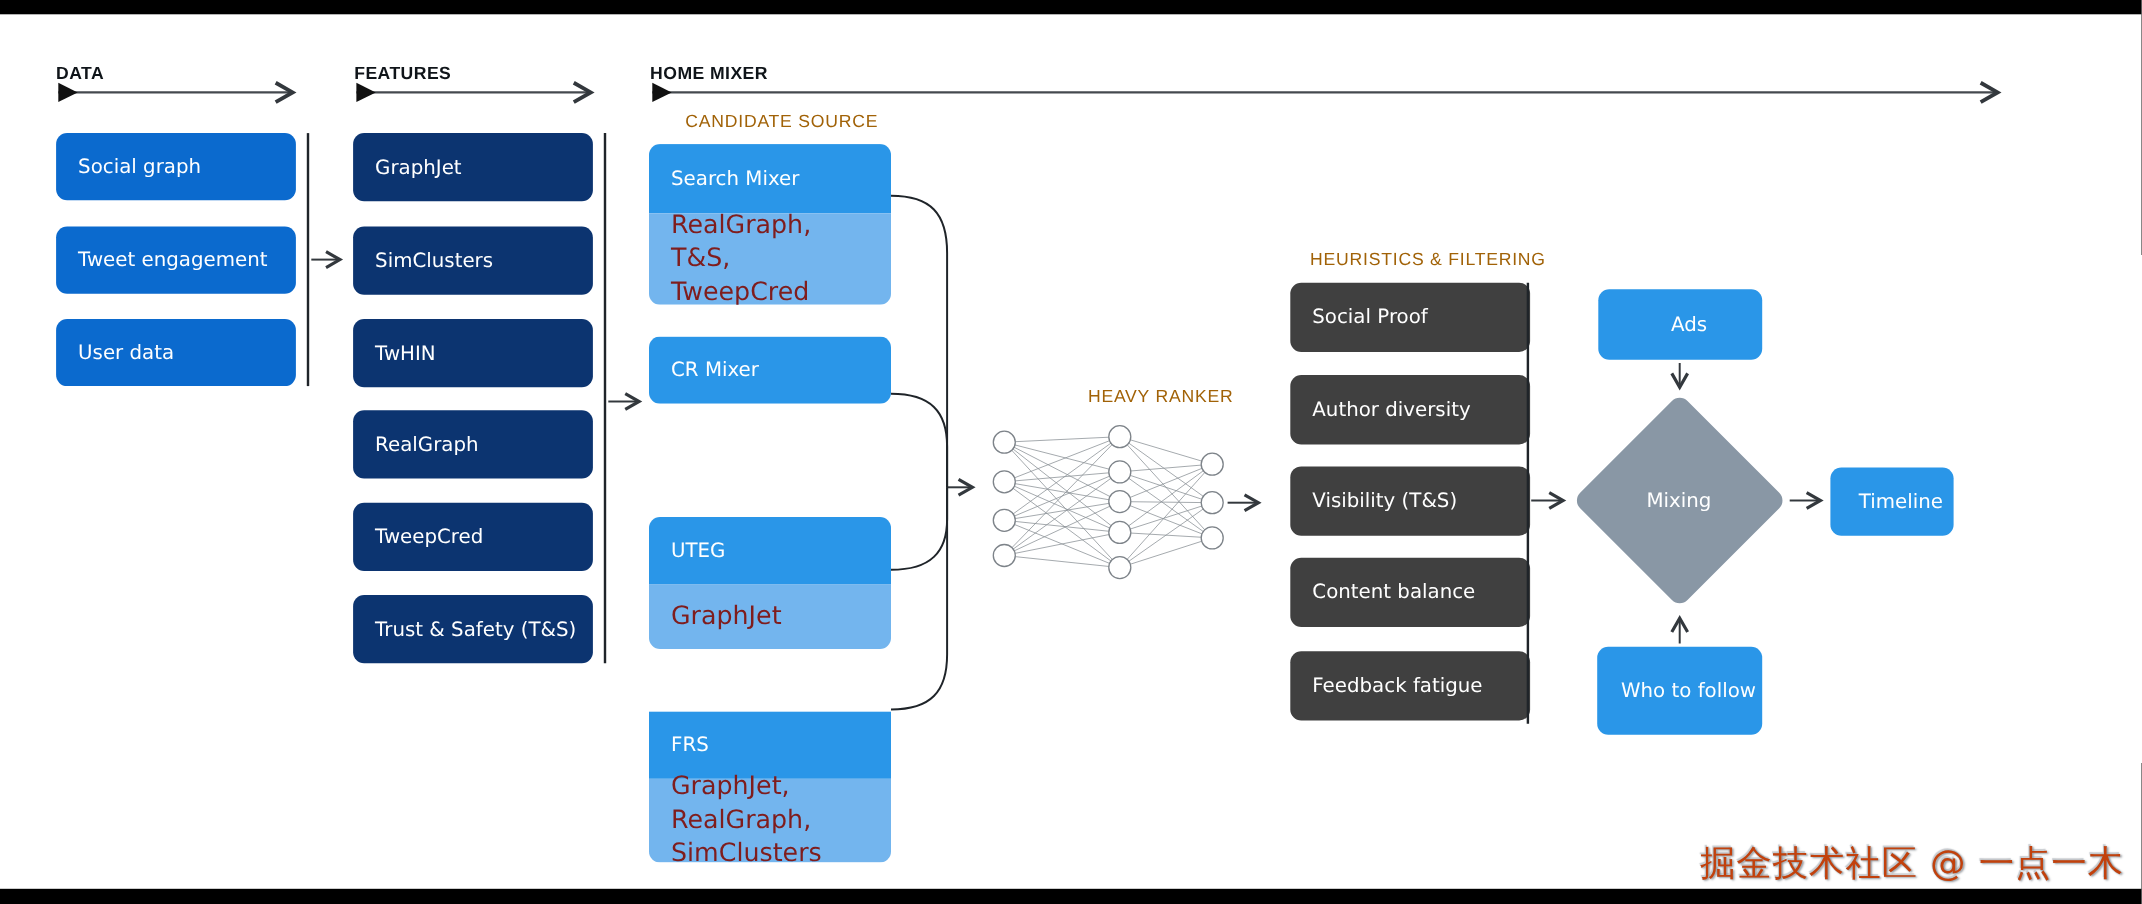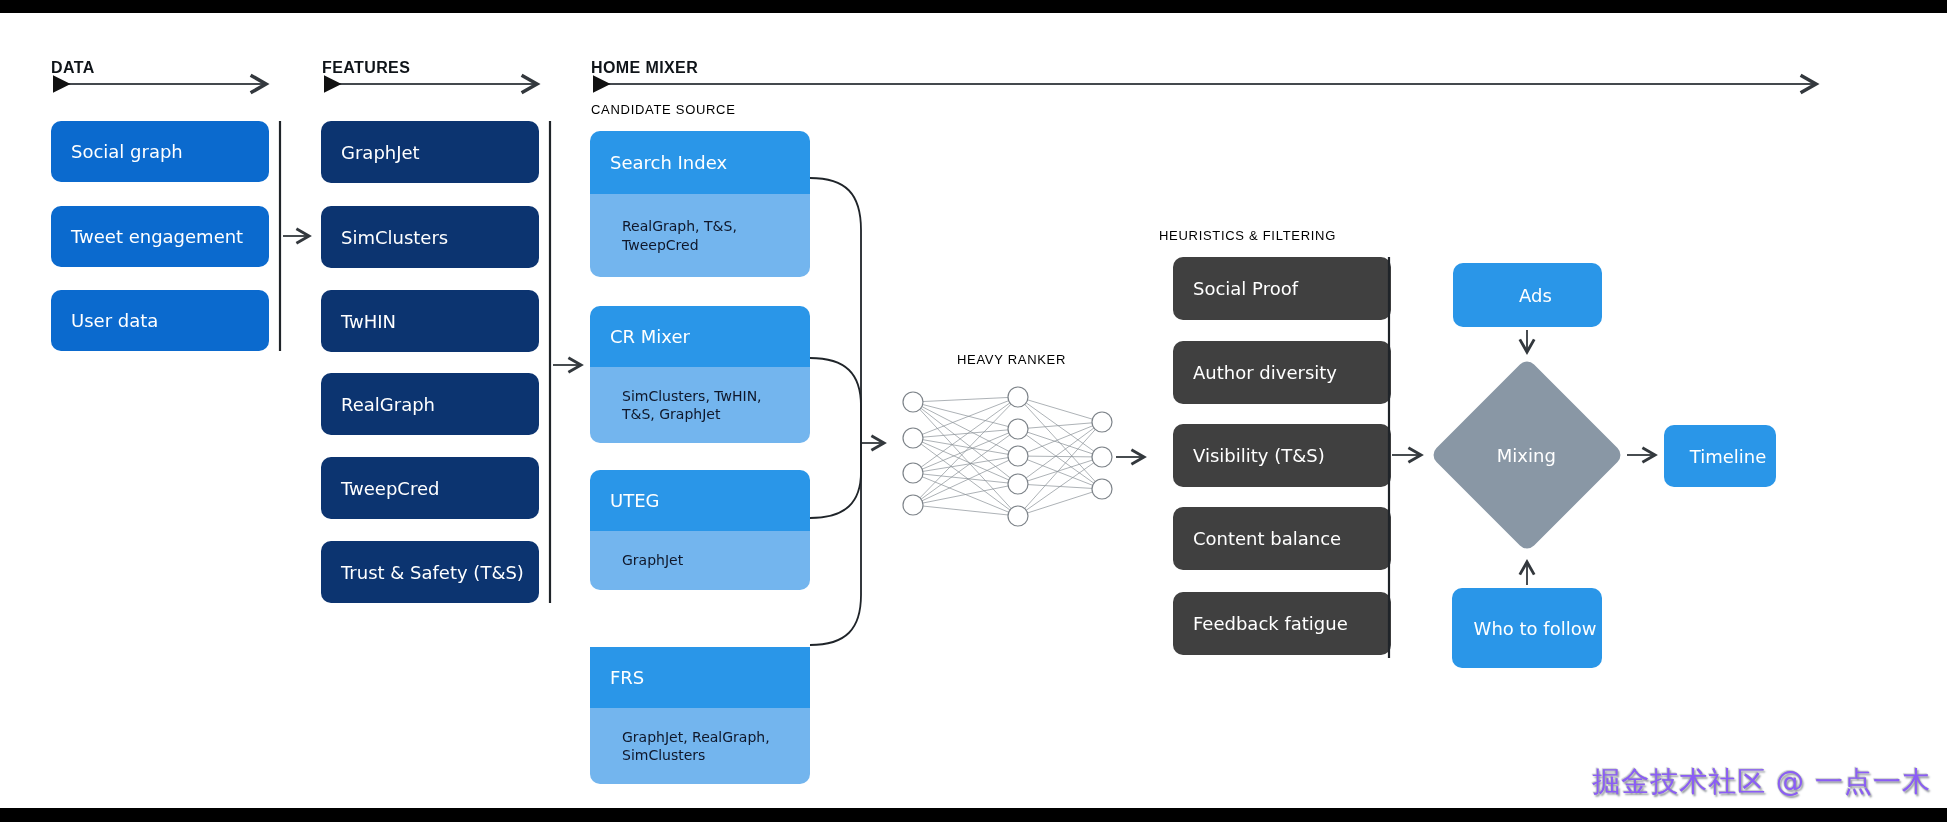--- a/index.html
+++ b/index.html
@@ -2,39 +2,39 @@
 <html><head>
 <meta charset="utf-8">
 <style>
   html,body{margin:0;padding:0;background:#000;}
   .stage{position:relative;width:1947px;height:822px;background:#fff;overflow:hidden;
          font-family:"Liberation Sans","DejaVu Sans",sans-serif;}
   .bar{position:absolute;left:0;width:100%;background:#000;}
   .bar.top{top:0;height:13px;}
   .bar.bottom{bottom:0;height:14px;}
   .hdr{position:absolute;font-size:16px;font-weight:bold;color:#0f1419;letter-spacing:.4px;}
-  .slabel{position:absolute;font-size:13px;color:#000000;letter-spacing:.7px;}
+  .slabel{position:absolute;font-size:16px;color:#a16207;letter-spacing:.7px;margin-left:32px;}
   .box{position:absolute;border-radius:10px;display:flex;align-items:center;
        color:#fff;font-size:18px;padding-left:20px;box-sizing:border-box;
        font-family:"DejaVu Sans","Liberation Sans",sans-serif;}
   .box.centered{justify-content:center;padding-left:16px;}
   .dcol{background:#0b6ace;width:218px;height:61px;left:51px;}
   .fcol{background:#0c3470;width:218px;height:62px;left:321px;}
   .hcol{background:#404040;width:218px;height:63px;left:1159px;margin-left:14px;}
   .cgroup{position:absolute;left:590px;width:220px;border-radius:10px;overflow:hidden;}
   .cgroup .ctitle{background:#2a96e8;color:#fff;font-size:18px;display:flex;align-items:center;
                   padding-left:20px;font-family:"DejaVu Sans","Liberation Sans",sans-serif;}
-  .cgroup .csub{background:#73b5ee;color:#0f172a;font-size:14px;line-height:1.32;display:flex;align-items:center;
-                padding-left:32px;padding-right:14px;font-family:"DejaVu Sans","Liberation Sans",sans-serif;}
+  .cgroup .csub{background:#73b5ee;color:#7f1d1d;font-size:23px;line-height:1.32;display:flex;align-items:center;
+                padding-left:20px;padding-right:14px;font-family:"DejaVu Sans","Liberation Sans",sans-serif;}
   svg.overlay{position:absolute;left:0;top:0;pointer-events:none;}
   .diamond{position:absolute;left:1458px;top:386px;width:138px;height:138px;background:#8997a5;
            border-radius:10px;transform:rotate(45deg);display:flex;align-items:center;justify-content:center;}
   .diamond span{transform:rotate(-45deg);color:#fff;font-size:18px;
                 font-family:"DejaVu Sans","Liberation Sans",sans-serif;}
-  .watermark{position:absolute;right:16px;top:763px;font-size:28px;color:#8b5cf6;letter-spacing:1px;
+  .watermark{position:absolute;right:16px;top:763px;font-size:32px;color:#c2410c;letter-spacing:1px;
              font-family:"DejaVu Sans","Liberation Sans",sans-serif;
              text-shadow:0 0 1px #9aa0a6, 1.5px 1.5px 2px #8d9298, -1px -1px 1px #c9ccd0;}
 </style>
 </head>
 <body>
 
 <div class="stage">
 
   <div class="bar top"></div>
   <div class="bar bottom"></div>
@@ -52,26 +52,25 @@
   <div class="box dcol" style="top:290px;">User data</div>
 
   <div class="box fcol" style="top:121px;">GraphJet</div>
   <div class="box fcol" style="top:206px;">SimClusters</div>
   <div class="box fcol" style="top:290px;">TwHIN</div>
   <div class="box fcol" style="top:373px;">RealGraph</div>
   <div class="box fcol" style="top:541px;">Trust &amp; Safety (T&amp;S)</div>
   <div class="box fcol" style="top:457px;">TweepCred</div>
 
   <div class="cgroup" style="top:131px;">
-    <div class="ctitle" style="height:63px;">Search Index</div>
+    <div class="ctitle" style="height:63px;">Search Mixer</div>
     <div class="csub" style="height:83px;">RealGraph, T&amp;S, TweepCred</div>
   </div>
   <div class="cgroup" style="top:306px;">
     <div class="ctitle" style="height:61px;">CR Mixer</div>
-    <div class="csub" style="height:76px;">SimClusters, TwHIN, T&amp;S, GraphJet</div>
   </div>
   <div class="cgroup" style="top:470px;">
     <div class="ctitle" style="height:61px;">UTEG</div>
     <div class="csub" style="height:59px;">GraphJet</div>
   </div>
   <div class="cgroup" style="top:617px;">
     <div class="ctitle" style="height:61px;margin-top:30px;">FRS</div>
     <div class="csub" style="height:76px;">GraphJet, RealGraph, SimClusters</div>
   </div>
 

